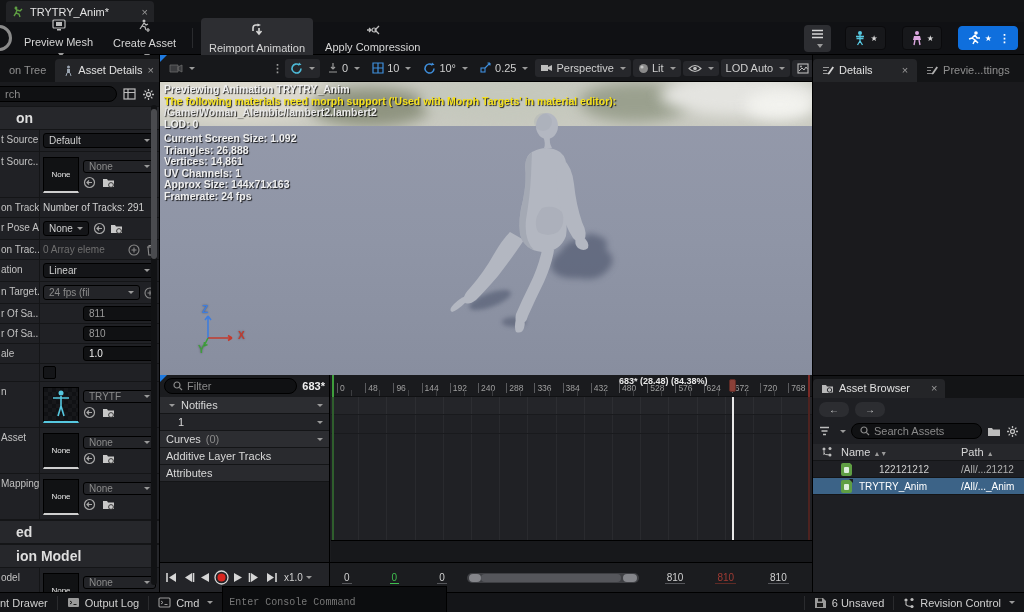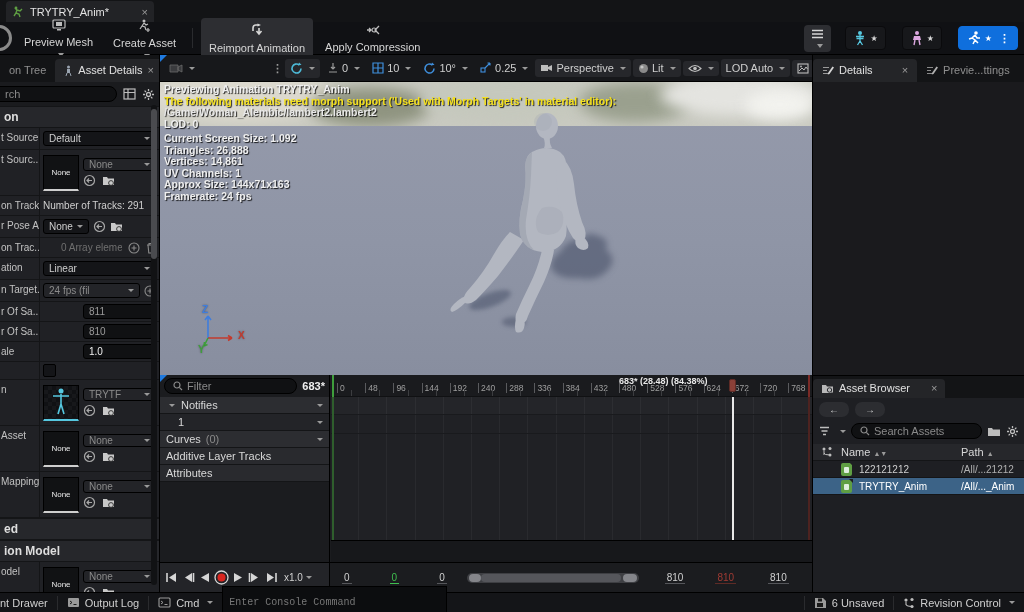--- a/index.html
+++ b/index.html
@@ -27,21 +27,21 @@
   .star { font-size:8px; color:#d8d8d8; }
   .halfcircle { width:26px; height:26px; border:3px solid #8a8a8a; border-radius:50%; margin-left:-14px; }
 
   
   .left-panel { left:0; top:55px; width:160px; height:537px; background:#1a1b1e; border-right:1px solid #000; overflow:hidden; }
   .panel-tabs { height:27px; background:#131416; display:flex; align-items:flex-end; }
   .ptab { padding:5px 9px 6px; color:#8f8f8f; display:flex; gap:5px; align-items:center; white-space:nowrap; }
   .ptab.active { background:#242528; border-radius:4px 4px 0 0; color:#e0e0e0; }
 
   .search-pill { position:relative; height:16px; background:#101113; border:1px solid #000; border-radius:9px; color:#8a8a8a; display:flex; align-items:center; padding:0 8px; }
-  .lp-section { background:#26272b; color:#dedede; font-weight:bold; font-size:12px; padding:3px 4px 3px 4px; border-top:1px solid #141517; border-bottom:1px solid #141517; white-space:nowrap; overflow:hidden; }
+  .lp-section { background:#26272b; color:#dedede; font-weight:bold; font-size:14px; padding:3px 4px 3px 16px; border-top:1px solid #141517; border-bottom:1px solid #141517; white-space:nowrap; overflow:hidden; }
   .lp-row { display:flex; border-bottom:1px solid #141517; background:#202125; }
   .lp-label { width:40px; flex:none; padding:4px 2px 0 1px; color:#c2c2c2; font-size:10px; white-space:nowrap; overflow:hidden; border-right:1px solid #141517; }
   .lp-val { flex:1; padding:2px 3px; display:flex; align-items:center; gap:4px; min-width:0; }
   .dd { height:15px; background:#141518; border:1px solid #000; border-radius:3px; display:flex; align-items:center; justify-content:space-between; padding:0 5px; color:#cfcfcf; font-size:10px; flex:1; min-width:0; }
   .dd.gray { color:#8b8b8b; background:#232428; }
   .txt-input { height:15px; background:#101113; border:1px solid #000; border-radius:3px; color:#9a9a9a; font-size:10px; padding:0 5px; width:100%; font-family:"Liberation Sans",sans-serif;margin-left:40px; }
   .thumb { width:36px; height:36px; background:#111214; border:1px solid #000; border-bottom:2px solid #cfcfcf; color:#e8e8e8; font-size:8px; display:flex; align-items:center; justify-content:center; flex:none; }
   .mini-icons { display:flex; gap:6px; align-items:center; }
   .stackcol { display:flex; flex-direction:column; gap:3px; flex:1; min-width:0; }
   .scrollbar { position:absolute; right:2px; top:50px; width:6px; height:480px; background:#111214; border-radius:3px; }
@@ -278,21 +278,21 @@
           </svg>
         <svg width="14" height="12" viewBox="0 0 14 12">
             <path d="M1 2 h4 l1 1.5 h6 V10 H1 Z" fill="#c8c8c8"></path>
             <circle cx="9" cy="8" r="2.4" fill="none" stroke="#3a3a3a" stroke-width="1"></circle>
           </svg>
       </div>
     </div>
 
     <div class="lp-row" style="height:20px">
       <div class="lp-label">on Trac...</div>
-      <div class="lp-val" style="color:#6f6f6f; font-size:10px; gap:6px;margin-left:18px;">
+      <div class="lp-val" style="color:#6f6f6f; font-size:10px; gap:6px;">
         <span style="flex:1; white-space:nowrap; overflow:hidden;">0 Array eleme</span>
         <svg width="12" height="12" viewBox="0 0 12 12">
             <circle cx="6" cy="6" r="5" fill="none" stroke="#8a8a8a" stroke-width="1.1"></circle>
             <path d="M6 3.5 v5 M3.5 6 h5" stroke="#8a8a8a" stroke-width="1.1"></path>
           </svg>
         <svg width="10" height="12" viewBox="0 0 10 12">
             <path d="M1 3 h8 M3 3 V1.5 h4 V3 M2 3 l0.8 8 h4.4 L8 3" fill="none" stroke="#8a8a8a" stroke-width="1.1"></path>
           </svg>
       </div>
     </div>
@@ -820,21 +820,21 @@
             <circle cx="9" cy="2.5" r="1.5" fill="#bdbdbd"></circle>
             <circle cx="9" cy="9" r="1.5" fill="#bdbdbd"></circle>
             <path d="M3 4.5 V9 M3 7 Q3 9 9 9" stroke="#bdbdbd" stroke-width="1" fill="none"></path>
           </svg>
         <span style="flex:1;"><span>Name</span> <span style="font-size:7px; color:#9a9a9a;">▲▼</span></span>
         <span style="width:64px;"><span>Path</span> <span style="font-size:7px; color:#9a9a9a;">▲</span></span>
       </div>
       <div class="ab-row">
         <span style="width:28px;"></span>
           <span class="fileicon"></span>
-        <span style="flex:1; padding-left:7px; font-size:10px;">122121212</span>
+        <span style="flex:1; padding-left:7px; font-size:10px;margin-left:20px;">122121212</span>
         <span style="width:64px; font-size:10px; color:#b0b0b0;">/All/...21212</span>
       </div>
       <div class="ab-row selected">
         <span style="width:28px;"></span>
           <span class="fileicon"></span>
         <span style="flex:1; padding-left:7px; font-size:10px;">TRYTRY_Anim</span>
         <span style="width:64px; font-size:10px;">/All/..._Anim</span>
       </div>
     </div>
   </div>

